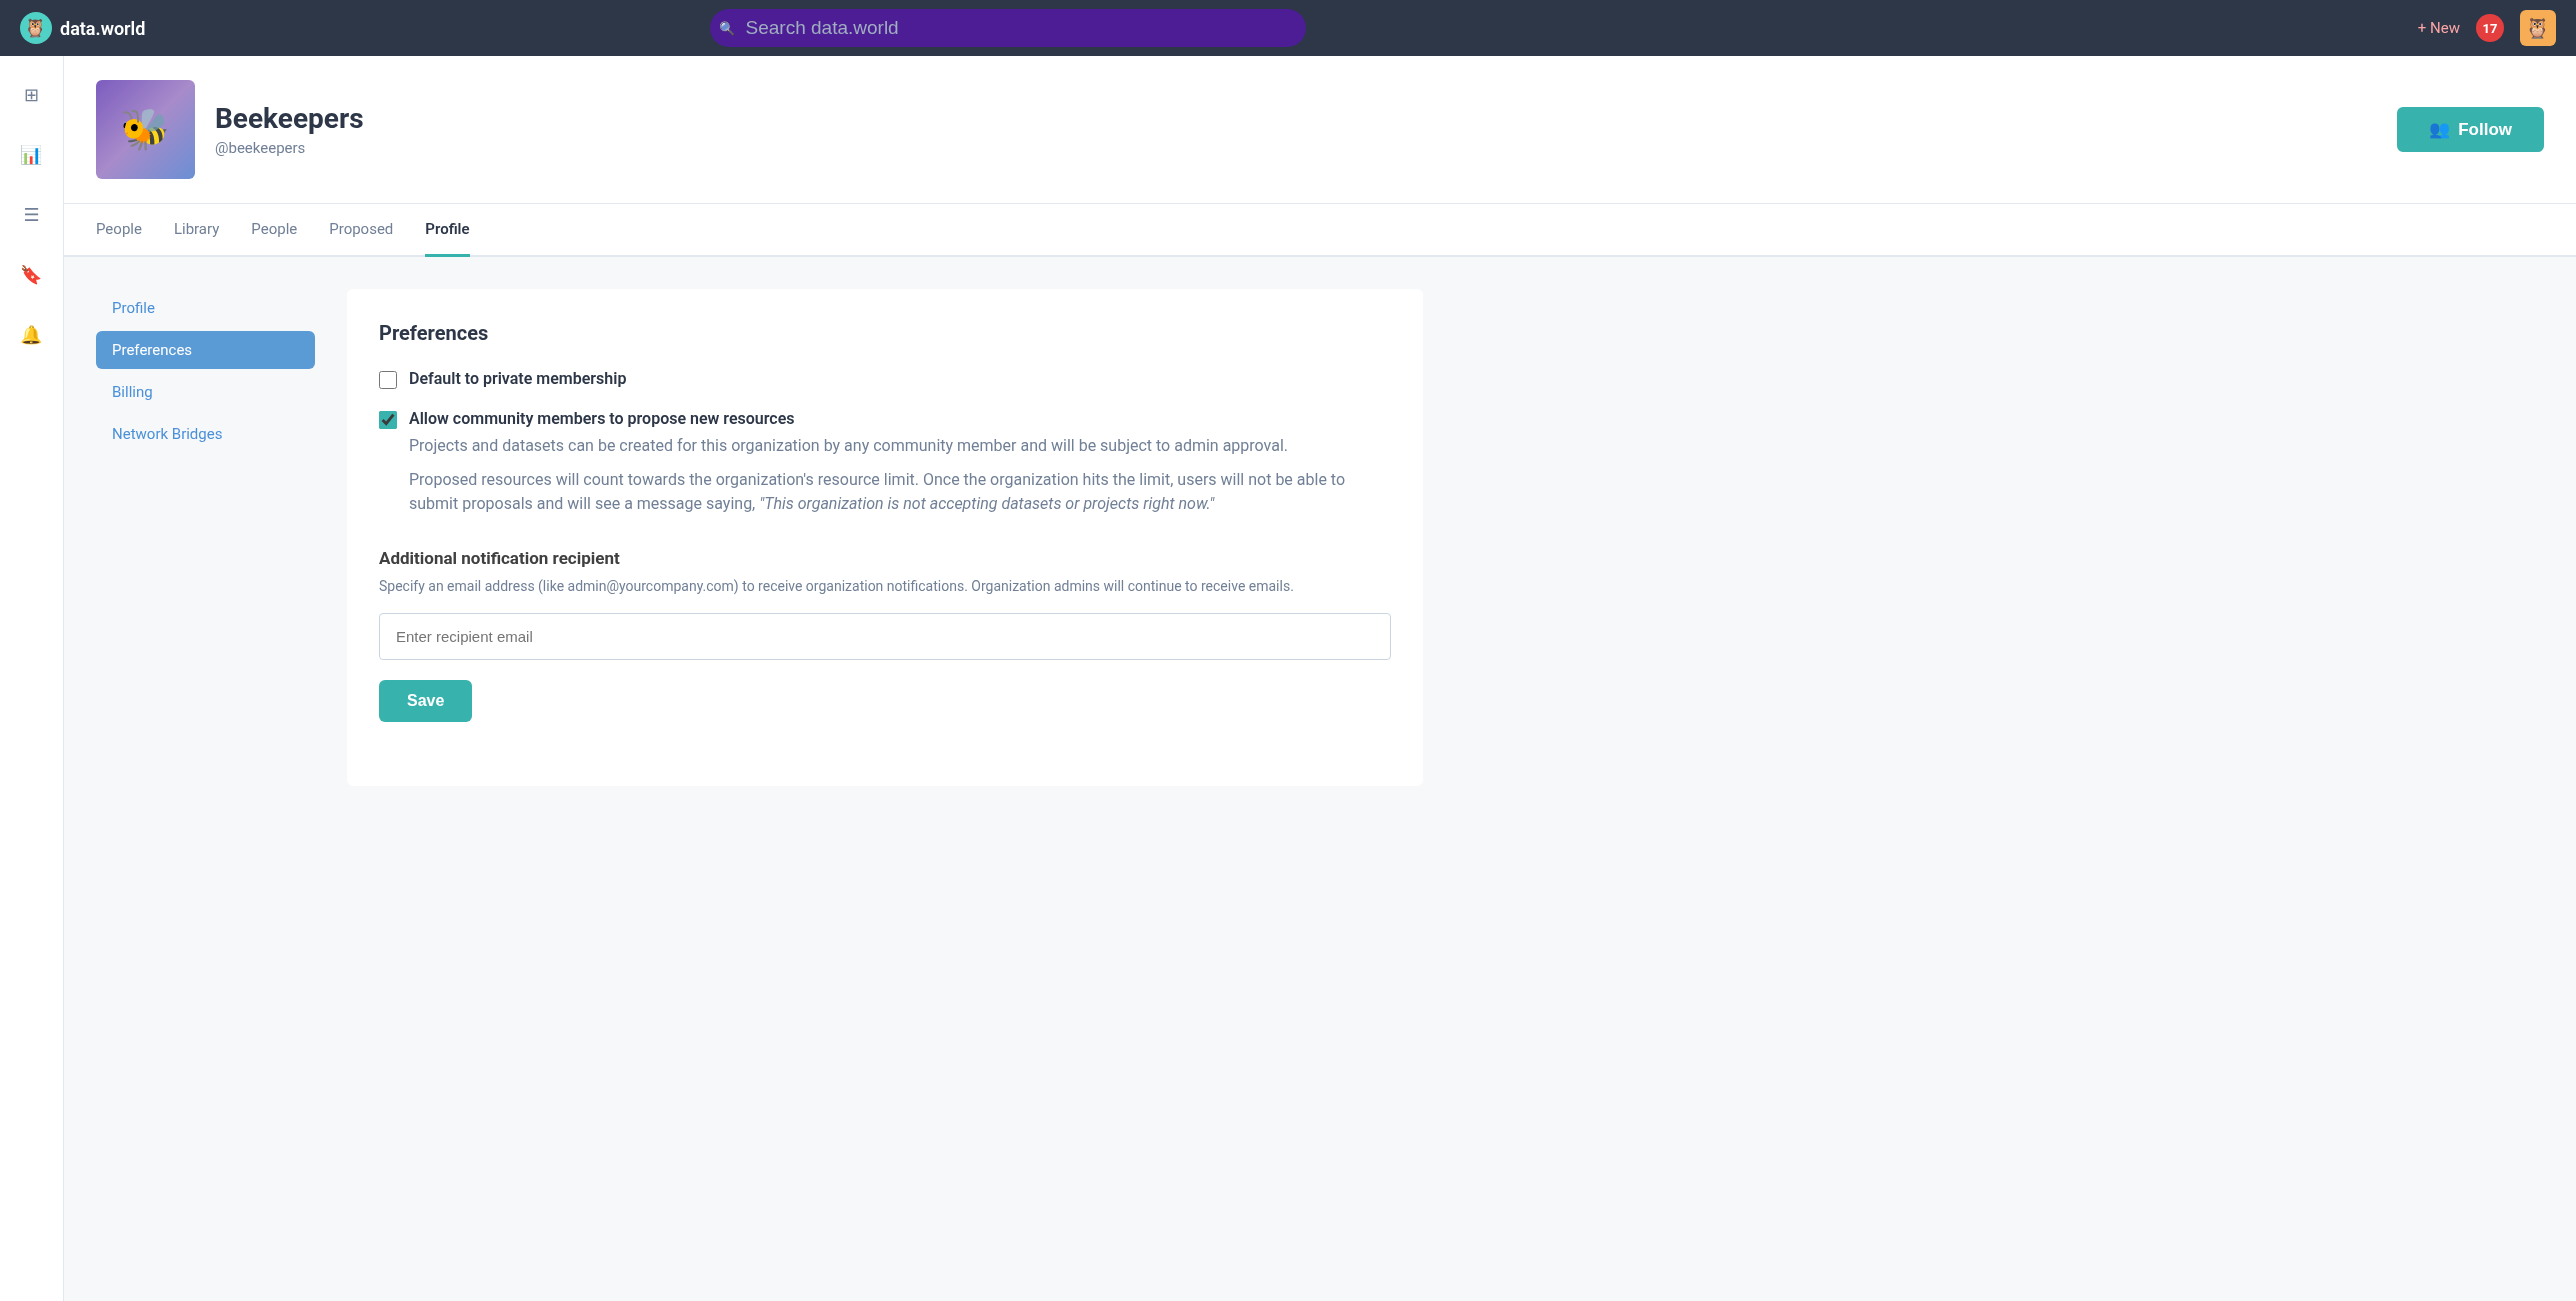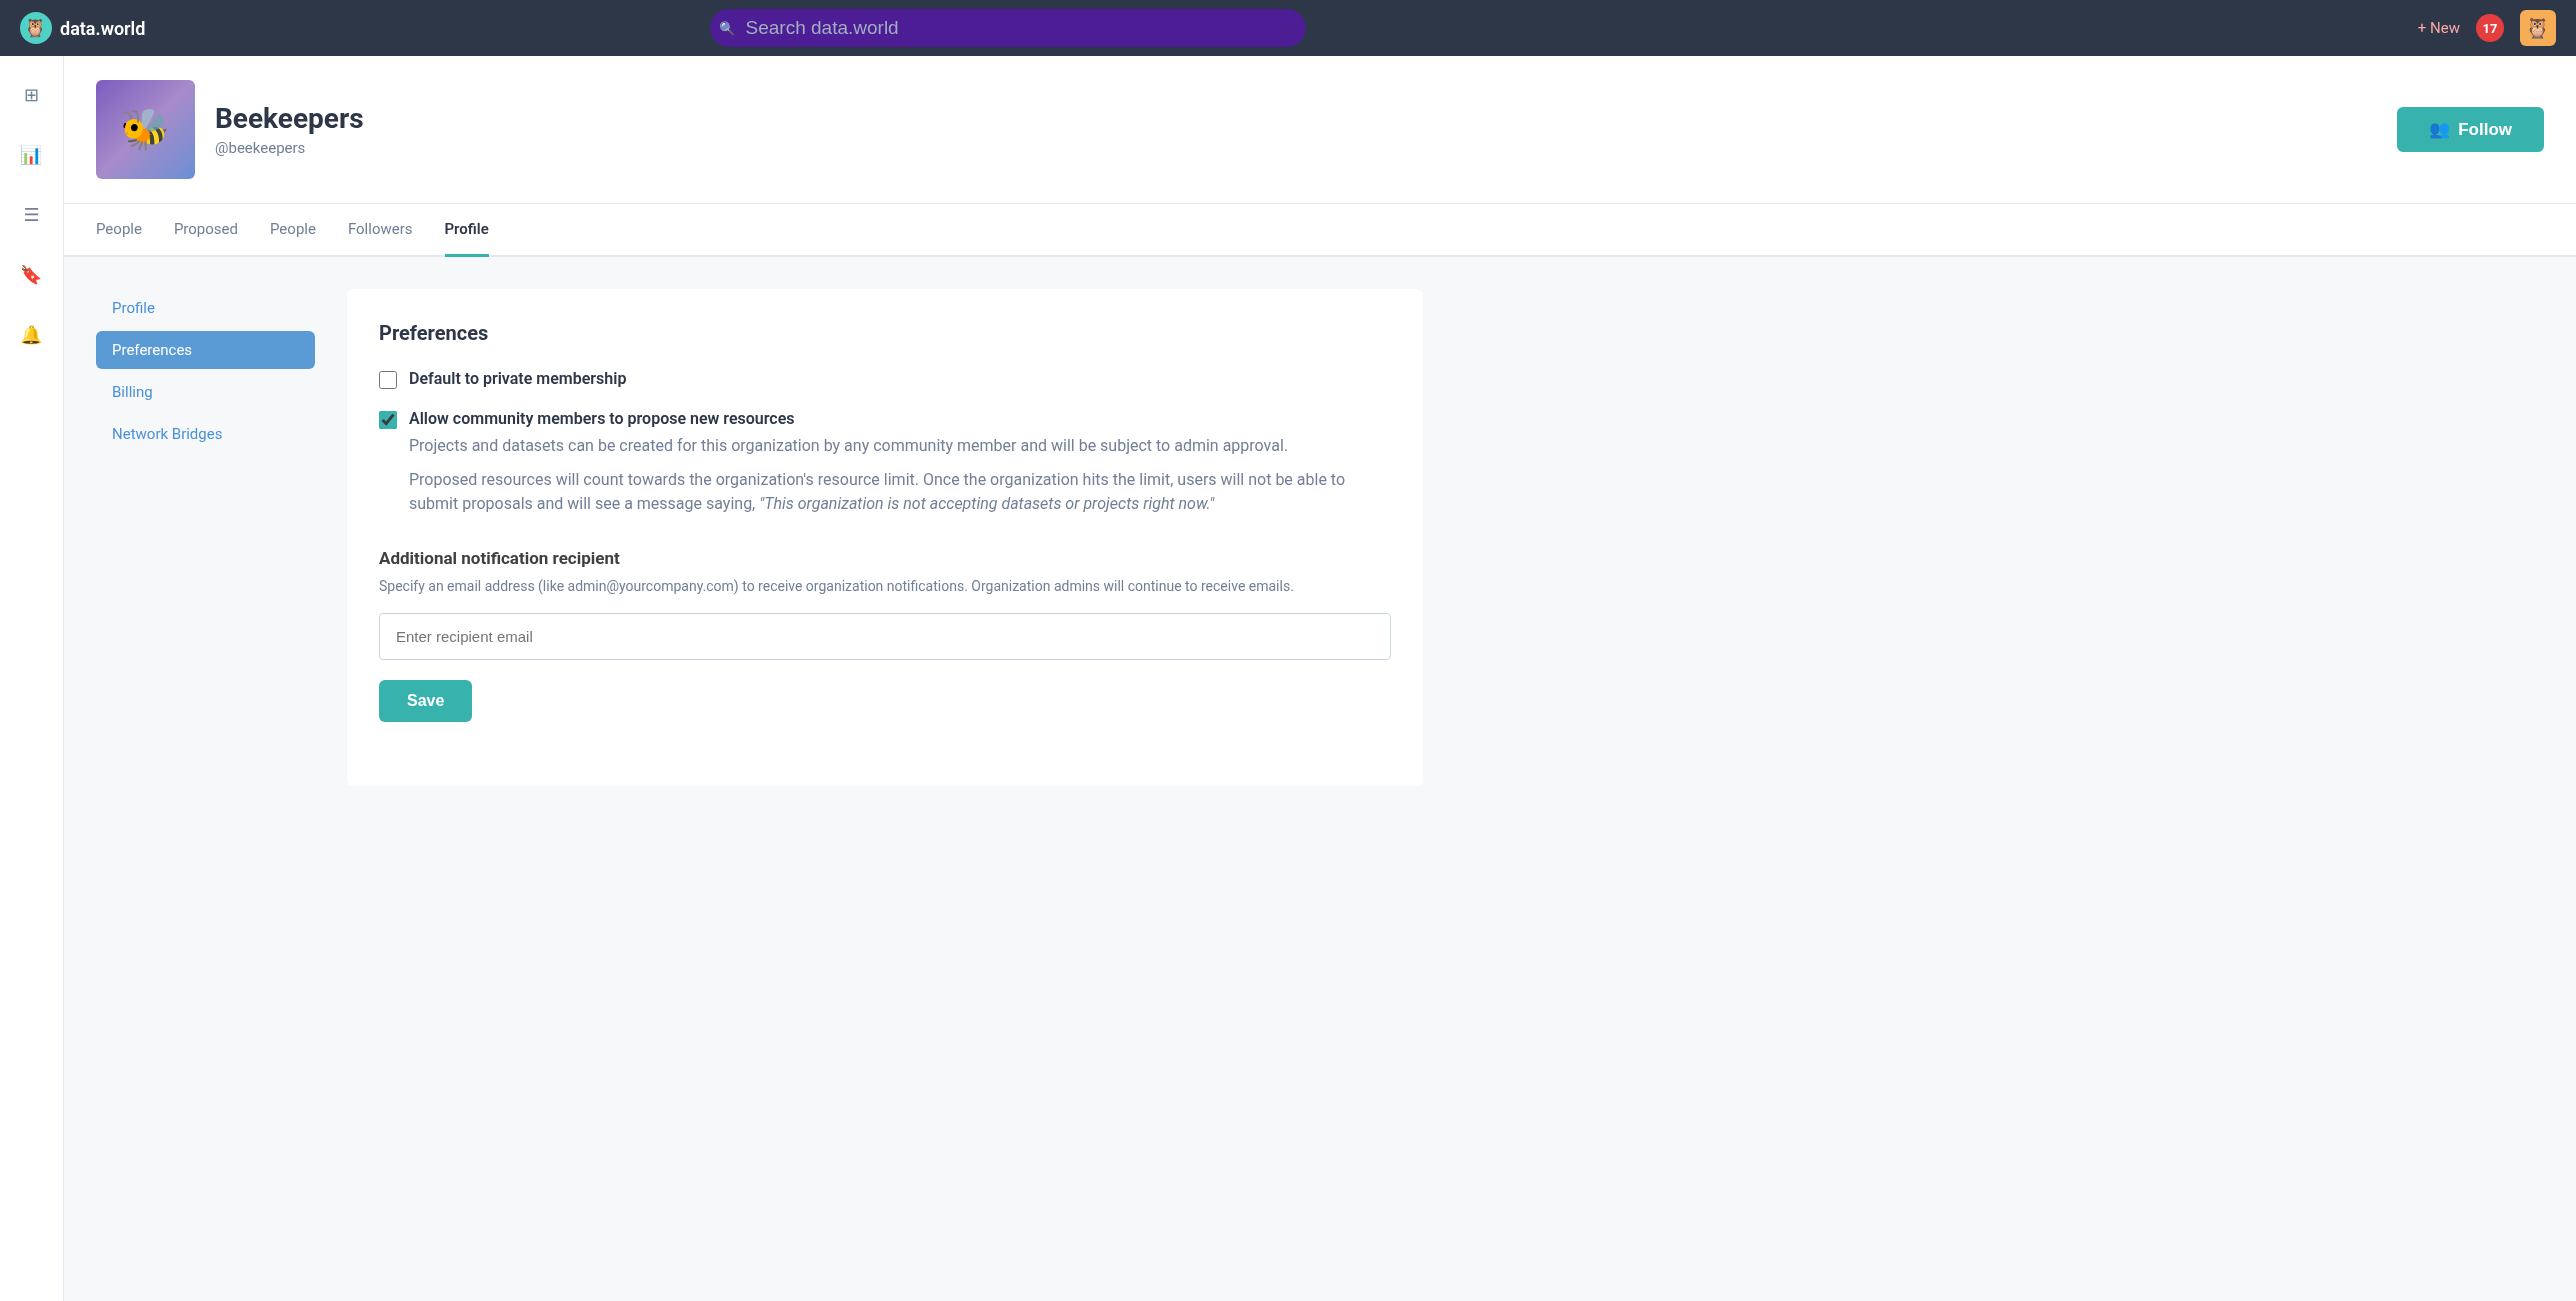--- a/index.html
+++ b/index.html
@@ -357,23 +357,23 @@
       </div>
     </div>
     <button class="follow-btn">
       <span>👥</span>
       <span>Follow</span>
     </button>
   </div>
 
   <div class="profile-tabs">
     <div class="tab-item">People</div>
+    <div class="tab-item">Library</div>
+    <div class="tab-item">People</div>
     <div class="tab-item">Proposed</div>
-    <div class="tab-item">People</div>
-    <div class="tab-item">Followers</div>
     <div class="tab-item active">Profile</div>
   </div>
 
   <div class="settings-layout">
 
     <nav class="settings-sidebar">
       <a class="settings-nav-item">Profile</a>
       <a class="settings-nav-item active">Preferences</a>
       <a class="settings-nav-item">Billing</a>
       <a class="settings-nav-item">Network Bridges</a>

